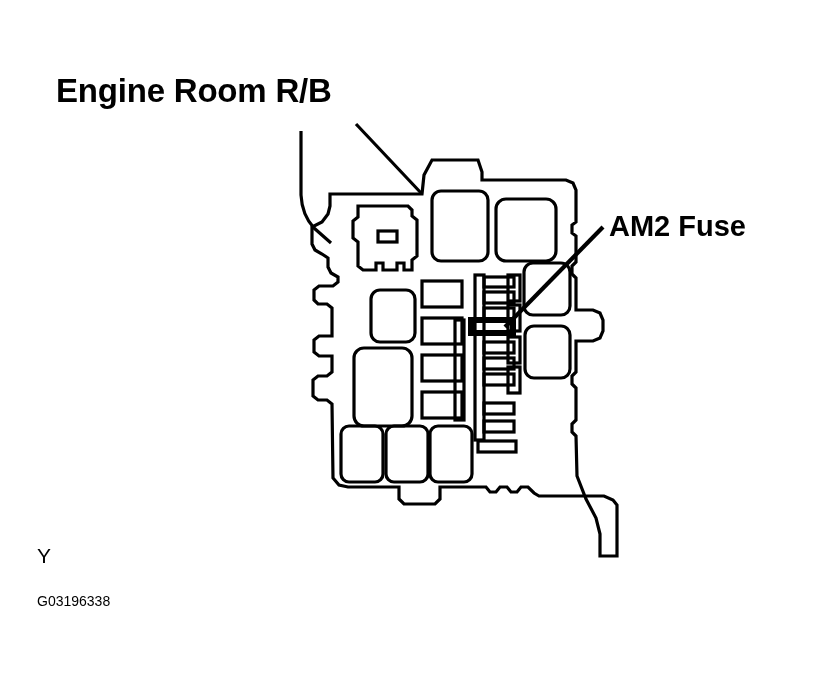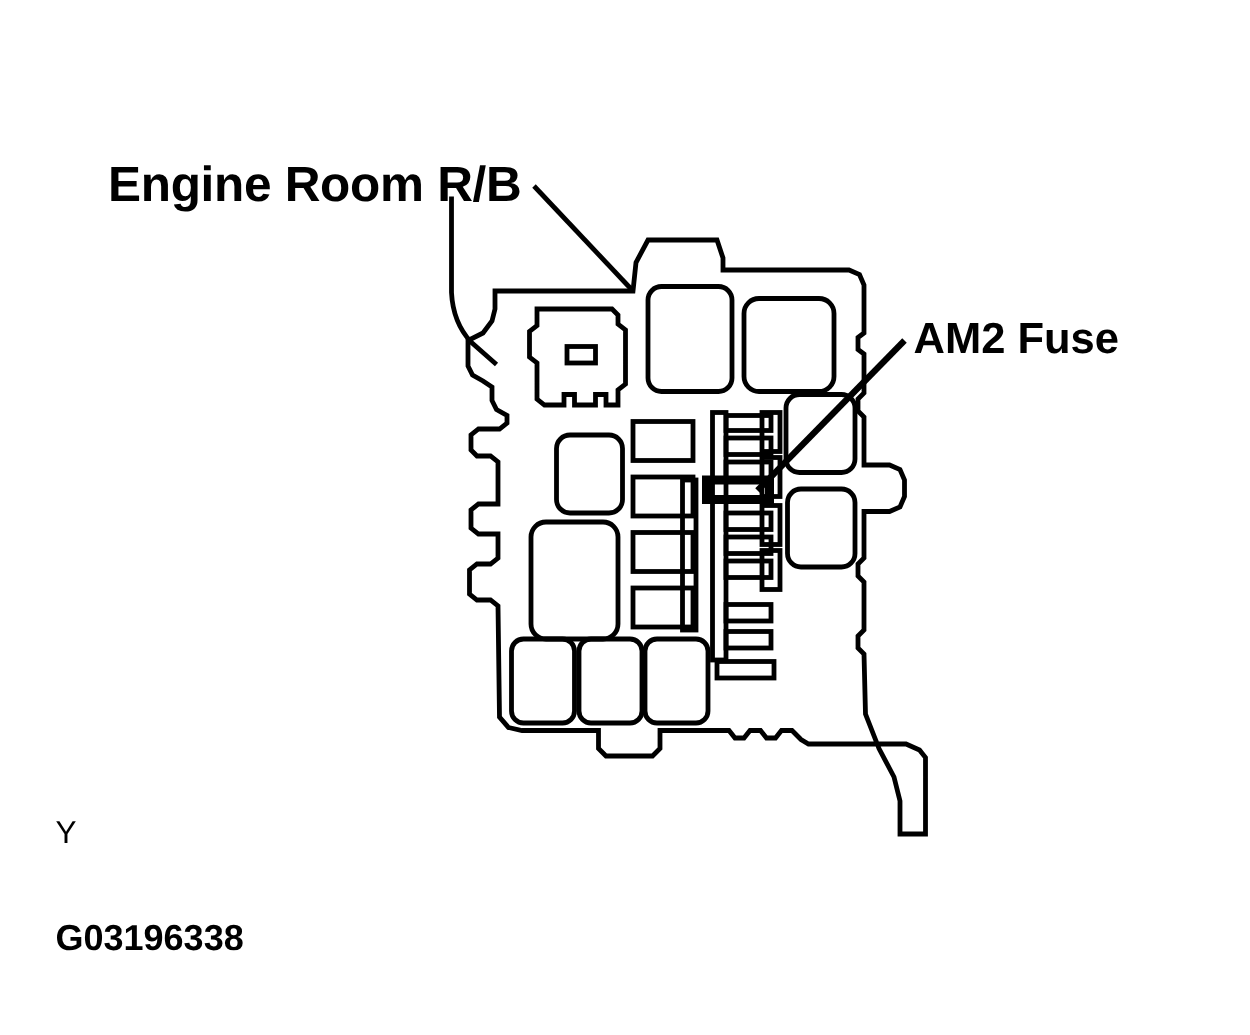--- a/index.html
+++ b/index.html
@@ -22,44 +22,43 @@
     width: 833px;
     height: 690px;
   }
   .label {
     position: absolute;
     white-space: pre;
     color: #000;
     line-height: 1;
   }
   #title-label {
-    left: 72px;
+    left: 56px;
     top: 74px;
     font-size: 33px;
     font-weight: bold;
     letter-spacing: -0.2px;
-    margin-top: 32px;
   }
   #fuse-label {
     left: 609px;
     top: 212px;
     font-size: 29px;
     font-weight: bold;
   }
   #marker-label {
     left: 37px;
     top: 545px;
     font-size: 21px;
     font-weight: normal;
   }
   #figure-id-label {
     left: 37px;
-    top: 614px;
-    font-size: 24px;
-    font-weight: bold;
+    top: 594px;
+    font-size: 14px;
+    font-weight: normal;
   }
 </style>
 </head>
 <body>
 
 <svg id="figure" viewBox="0 0 833 690" xmlns="http://www.w3.org/2000/svg">
 
   <rect x="0" y="0" width="833" height="690" fill="#ffffff"></rect>
 
   <g fill="none" stroke="#000000" stroke-width="3.2" stroke-linejoin="miter" stroke-linecap="butt">

